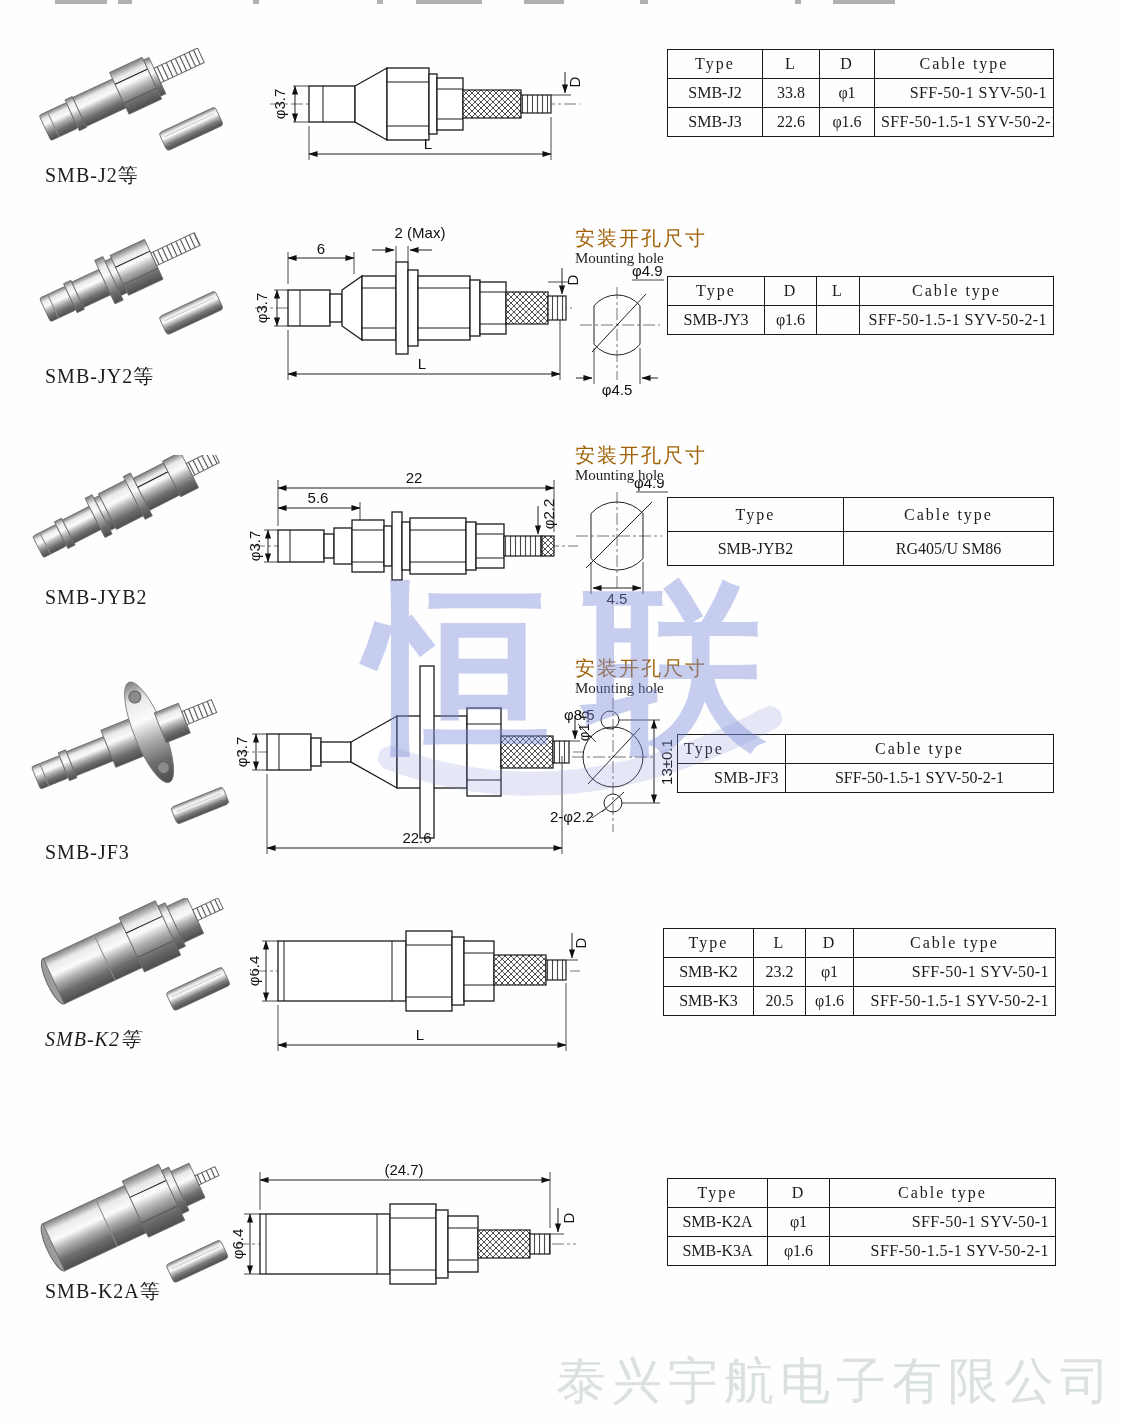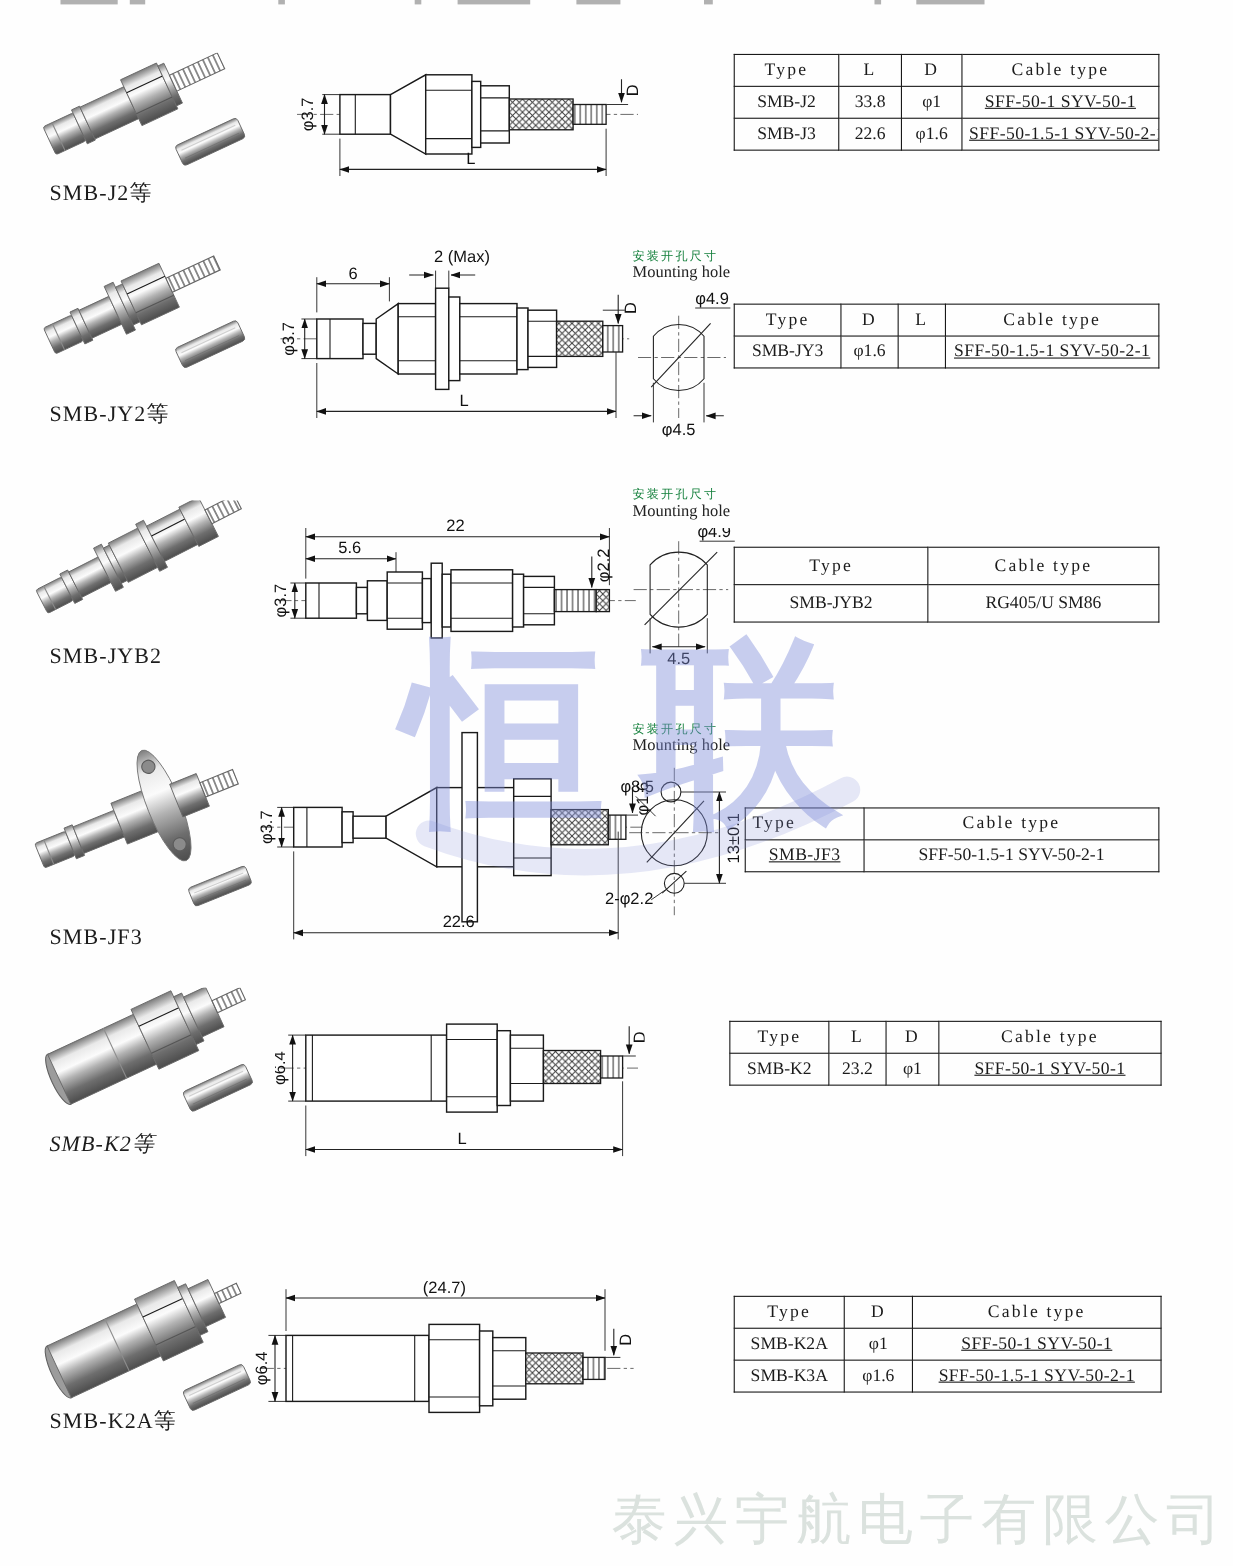--- a/index.html
+++ b/index.html
@@ -1,28 +1,28 @@
 <!DOCTYPE html>
 <html><head>
 <meta charset="utf-8">
 <style>
   html,body{margin:0;padding:0;background:#e8e8e8;}
   #page{position:relative;width:1121px;height:1424px;background:#fefefe;overflow:hidden;
         font-family:"Liberation Serif",serif;color:#111;}
   .abs{position:absolute;}
   .row-label{position:absolute;font-size:20px;letter-spacing:1px;color:#1c1c1c;}
   .cnt-title{position:absolute;line-height:1.15;}
-  .cnt-title .cn{font-size:11px;letter-spacing:2px;color:#15803d;}
+  .cnt-title .cn{font-size:20px;letter-spacing:2px;color:#a16207;}
   .cnt-title .en{font-size:15px;font-family:"Liberation Serif",serif;color:#222;}
   table.spec{border-collapse:collapse;table-layout:fixed;position:absolute;background:transparent;}
   table.spec td{border:1.6px solid #191919;font-size:16px;padding:1px 6px;white-space:nowrap;
         overflow:hidden;height:26px;color:#1b1b1b;}
   table.spec td.hd{text-align:center;letter-spacing:2px;}
   table.spec td.c{text-align:center;}
-  table.spec td.l{text-align:center;letter-spacing:.4px;text-decoration:underline;}
+  table.spec td.l{text-align:right;letter-spacing:.4px;}
   
   .ol{fill:#fff;stroke:#1a1a1a;stroke-width:1.3;}
   .kn{fill:url(#kn);stroke:#1a1a1a;stroke-width:1.2;}
   .th{fill:url(#thr);stroke:#1a1a1a;stroke-width:1.2;}
   .cl{stroke:#555;stroke-width:.8;stroke-dasharray:12 3 3 3;fill:none;}
   .el{stroke:#333;stroke-width:.9;fill:none;}
   .dl{stroke:#222;stroke-width:1;fill:none;}
   .hl{stroke:#1a1a1a;stroke-width:1;}
   .dim{font-family:"Liberation Sans",sans-serif;font-size:15px;fill:#111;}
   .pm{fill:url(#met);stroke:#6a6a6a;stroke-width:.8;}
@@ -488,20 +488,26 @@
           <td class="hd">L</td>
       <td class="hd">D</td>
           <td class="hd">Cable type</td>
     </tr>
     <tr>
       <td class="c">SMB-K2</td>
           <td class="c">23.2</td>
       <td class="c">φ1</td>
           <td class="l">SFF-50-1 SYV-50-1</td>
     </tr>
+    <tr>
+      <td class="c">SMB-K3</td>
+          <td class="c">20.5</td>
+      <td class="c">φ1.6</td>
+          <td class="l">SFF-50-1.5-1 SYV-50-2-1</td>
+    </tr>
   </tbody>
     </table>
 
   <svg class="abs" style="left:38px;top:1152px;" width="200" height="150" viewBox="0 0 200 150">
     <g transform="translate(14,96) rotate(-25)">
       <ellipse cx="2" cy="0" rx="7" ry="26" fill="#9c9c9c" stroke="#616161"></ellipse>
       <rect class="pm" x="2" y="-26" width="90" height="52"></rect>
         <line x1="60" y1="-26" x2="60" y2="26" stroke="#8d8d8d"></line>
       <rect class="pm" x="92" y="-31" width="40" height="62"></rect>
       <line class="hl" x1="92" y1="-13" x2="132" y2="-13" stroke="#8f8f8f"></line>

